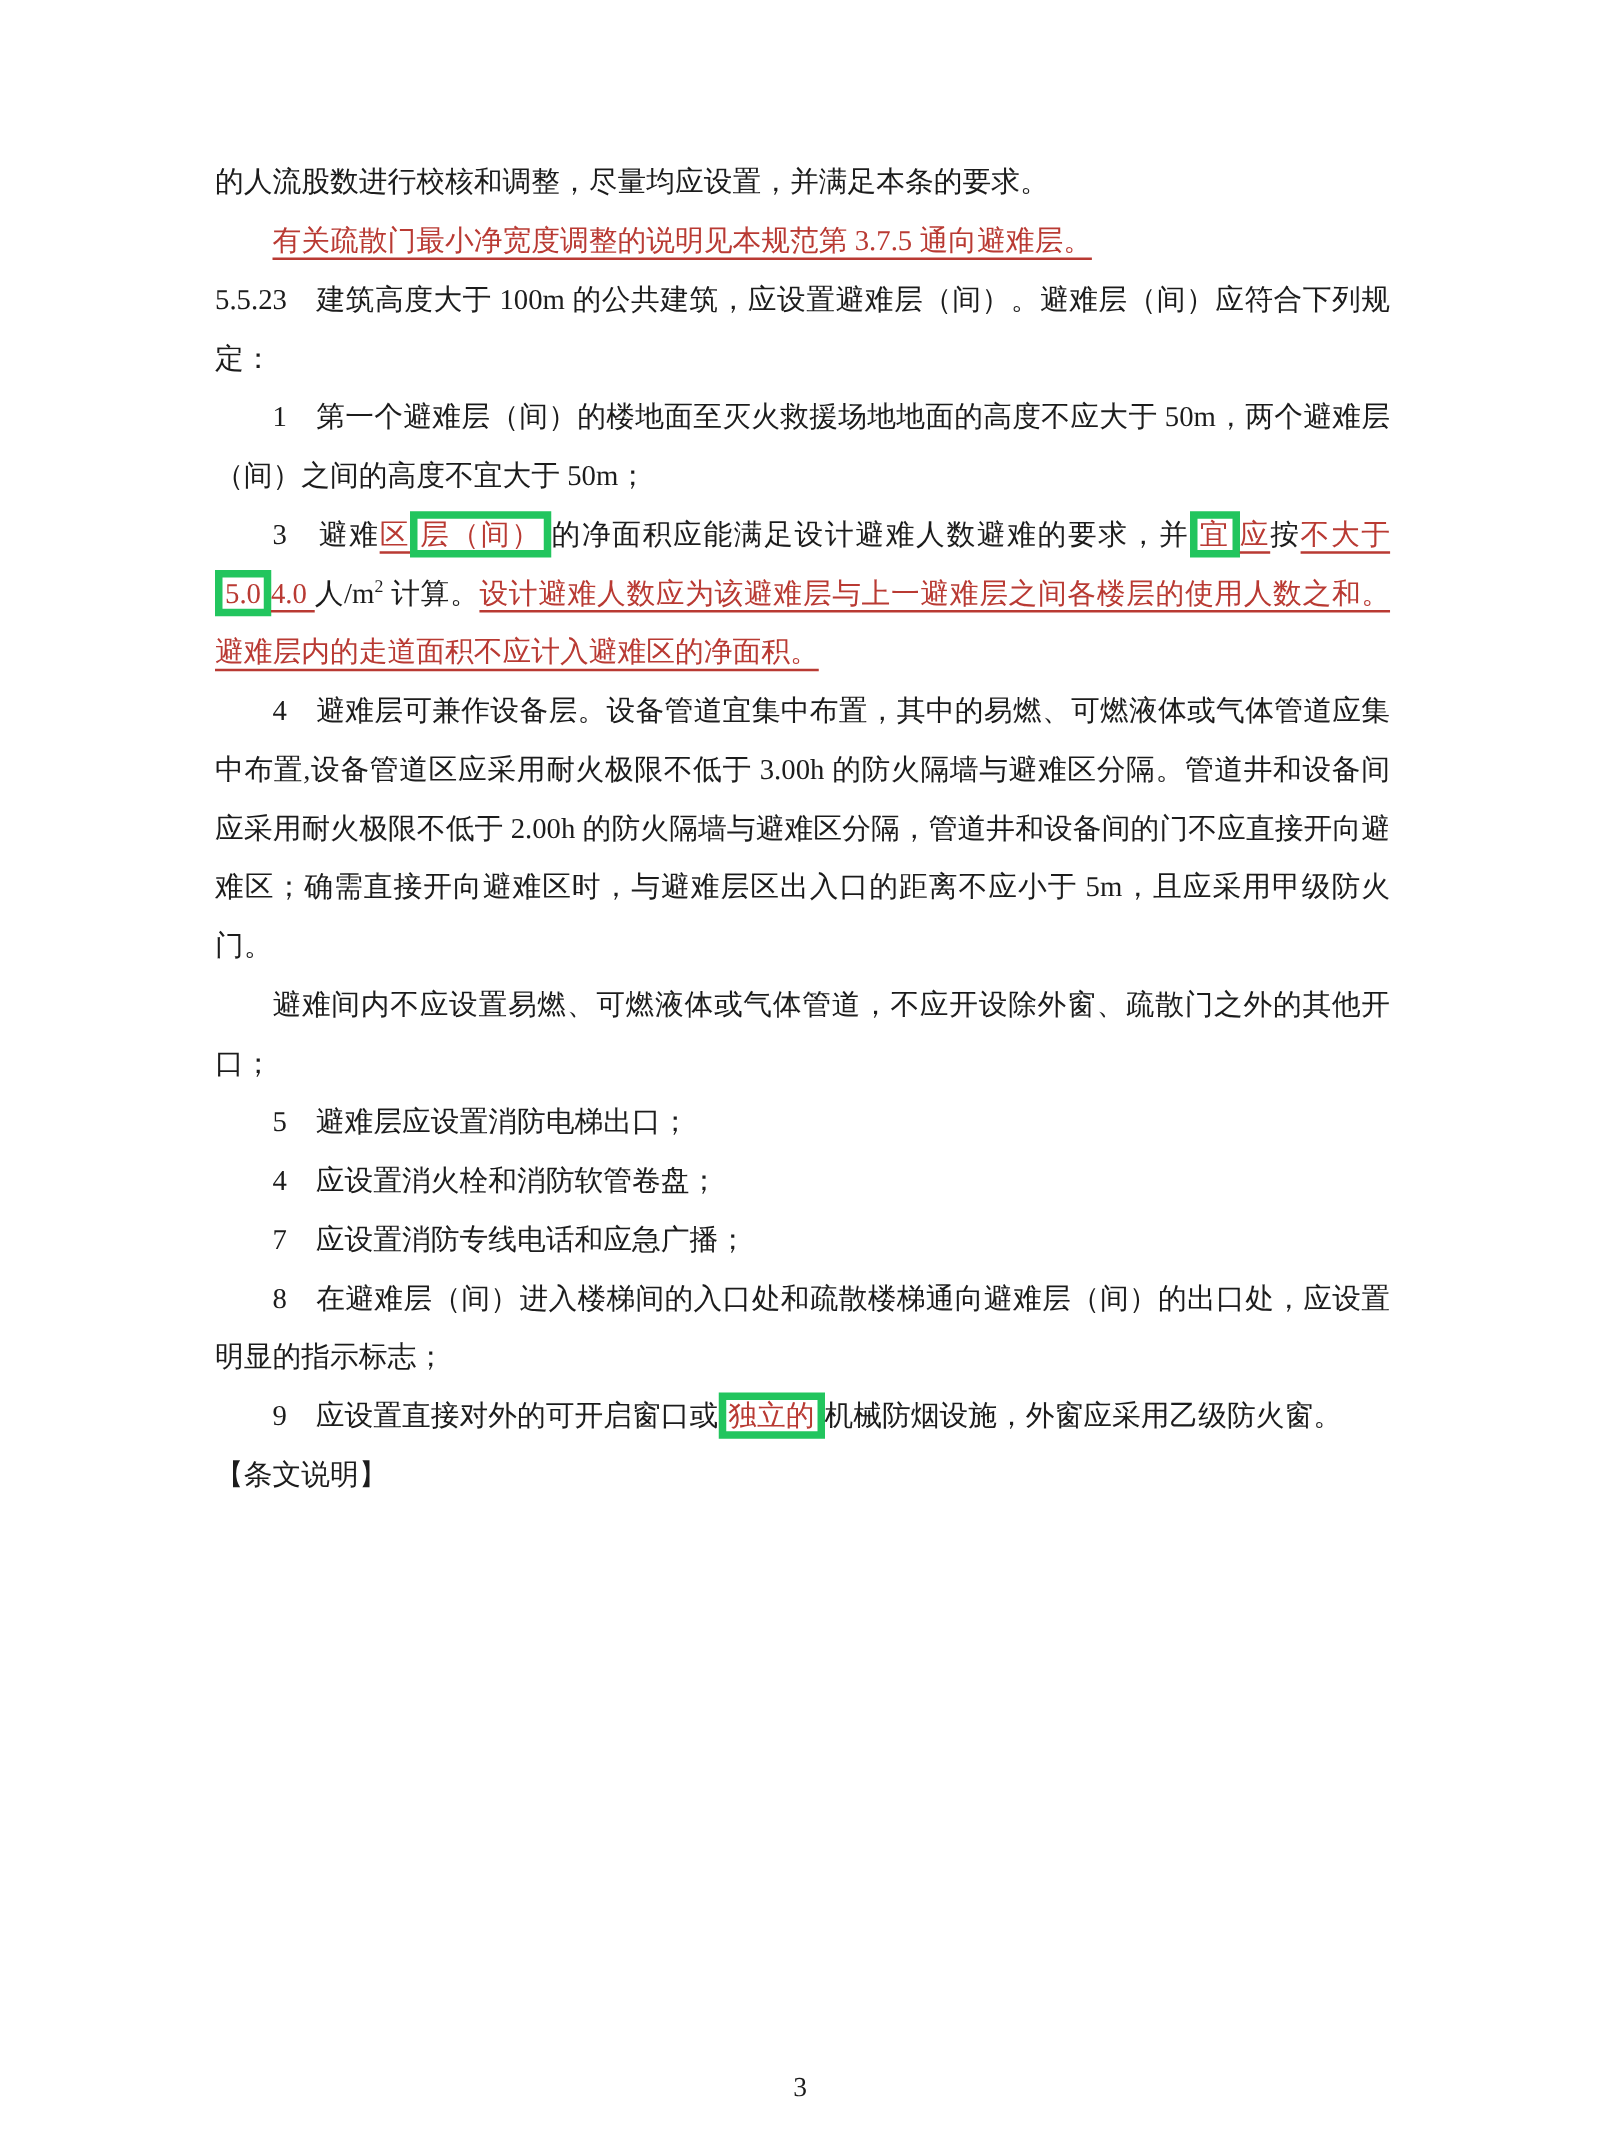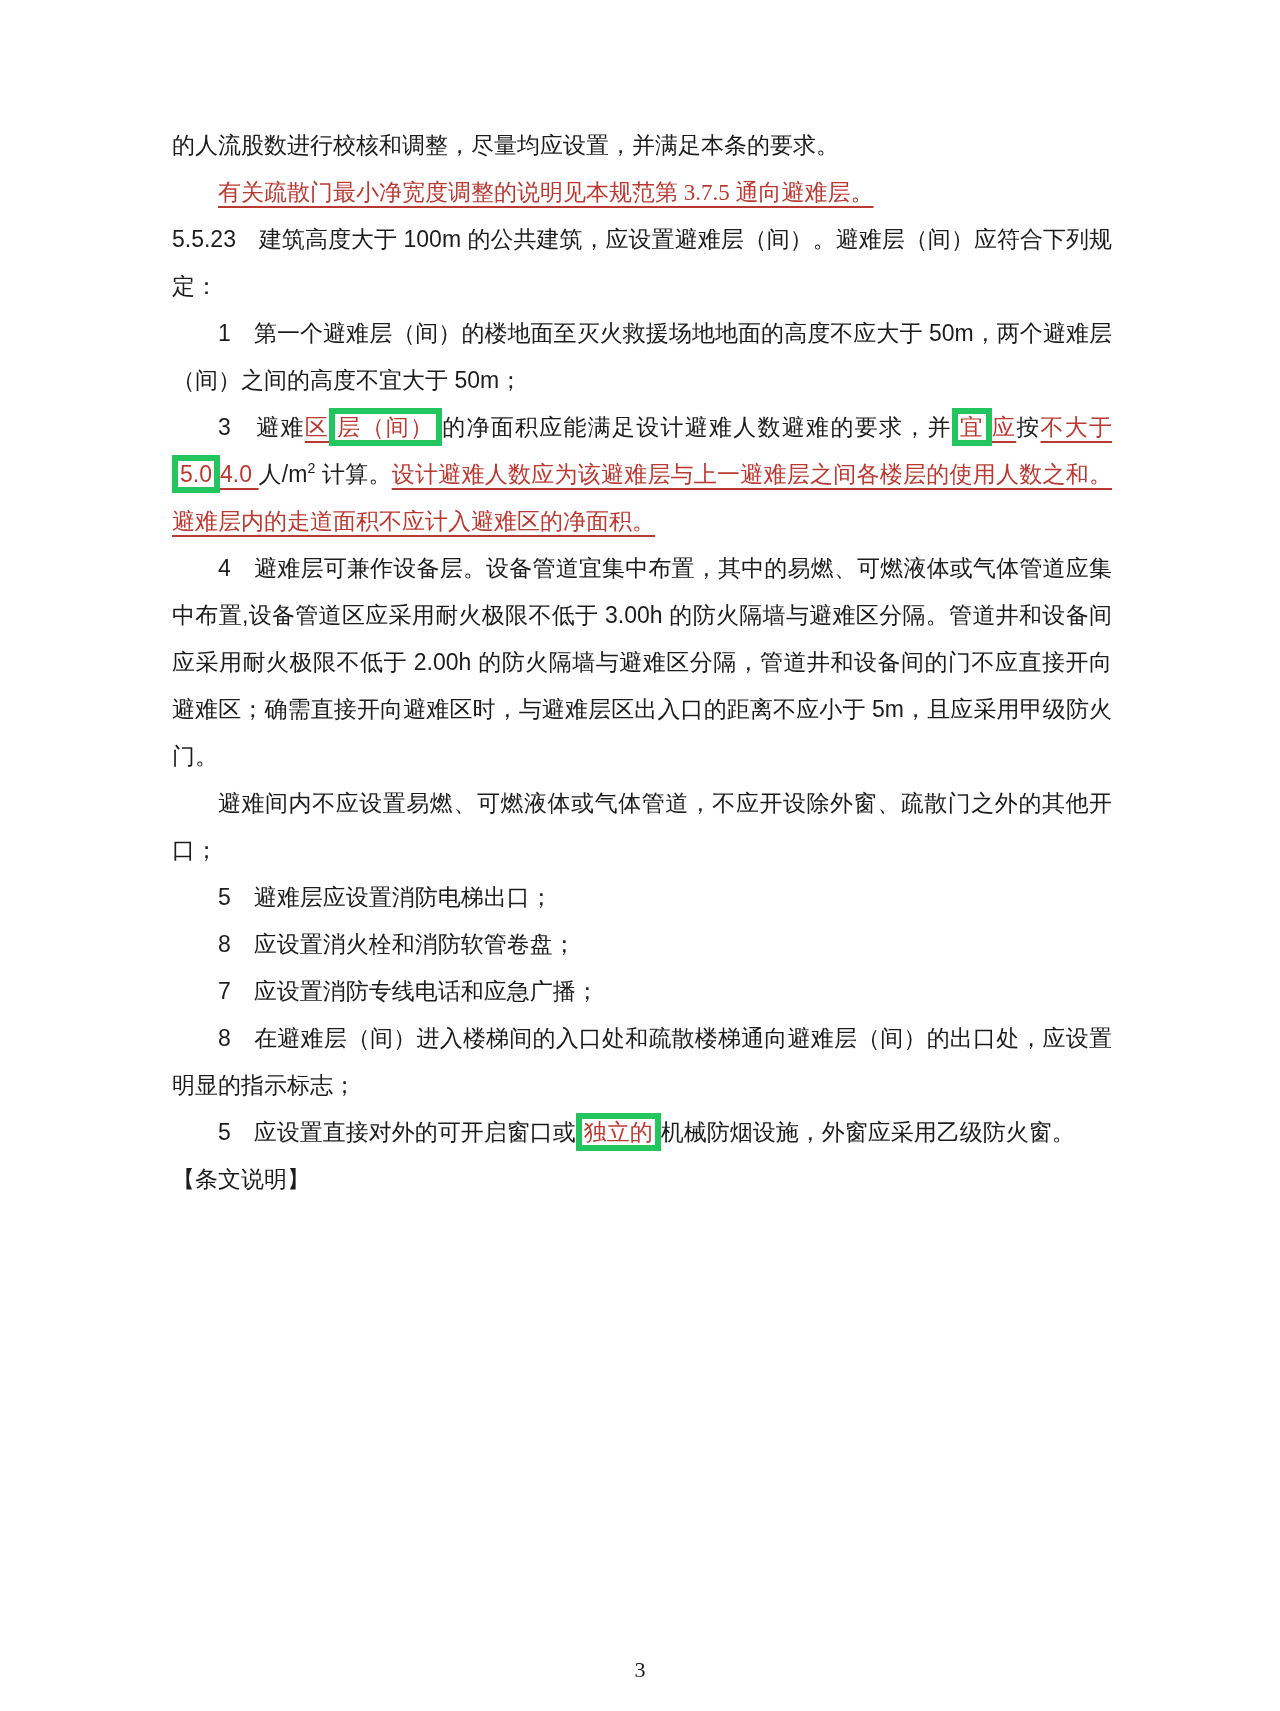--- a/index.html
+++ b/index.html
@@ -4,21 +4,21 @@
 <style>
   :root { --red: #b93a33; --ink: #1c1c1c; }
   html,body { margin:0; padding:0; }
   body {
     width:1280px; height:1711px; background:#ffffff; position:relative;
     font-family:"Liberation Serif","DejaVu Serif",serif;
   }
   .content { position:absolute; left:172px; top:122px; width:940px; }
   p { margin:0; font-size:23px; line-height:47px; text-align:justify; color:var(--ink); }
   .serif { font-family:"Liberation Serif","DejaVu Serif",serif; }
-  .sans  { font-family:Liberation Sans, sans-serif; }
+  .sans  { font-family:Liberation Serif, serif; }
   .ind { text-indent:2em; }
   .red-u {
     color:var(--red);
     text-decoration:underline;
     text-decoration-color:var(--red);
     text-decoration-thickness:2px;
     text-underline-offset:6px;
   }
   .red-box {
     color:var(--red);
@@ -49,27 +49,27 @@
 
 
     <p class="sans ind"><span>3　避难</span><span class="red-u">区</span><span class="red-box">层（间）</span><span>的净面积应能满足设计避难人数避难的要求，并</span><span class="red-box">宜</span><span class="red-u">应</span><span>按</span><span class="red-u">不大于 </span><span class="red-box">5.0</span><span class="red-u">4.0 </span><span>人/m</span><span class="sup">2</span><span> 计算。</span><span class="red-u">设计避难人数应为该避难层与上一避难层之间各楼层的使用人数之和。避难层内的走道面积不应计入避难区的净面积。</span></p>
 
     <p class="sans ind"><span>4　避难层可兼作设备层。设备管道宜集中布置，其中的易燃、可燃液体或气体管道应集中布置,设备管道区应采用耐火极限不低于 3.00h 的防火隔墙与避难区分隔。管道井和设备间应采用耐火极限不低于 2.00h 的防火隔墙与避难区分隔，管道井和设备间的门不应直接开向避难区；确需直接开向避难区时，与避难层区出入口的距离不应小于 5m，且应采用甲级防火门。</span></p>
 
     <p class="sans ind"><span>避难间内不应设置易燃、可燃液体或气体管道，不应开设除外窗、疏散门之外的其他开口；</span></p>
 
     <p class="sans ind"><span>5　避难层应设置消防电梯出口；</span></p>
 
-    <p class="sans ind"><span>8　应设置消火栓和消防软管卷盘；</span></p>
+    <p class="sans ind"><span>4　应设置消火栓和消防软管卷盘；</span></p>
 
     <p class="sans ind"><span>7　应设置消防专线电话和应急广播；</span></p>
 
     <p class="sans ind"><span>8　在避难层（间）进入楼梯间的入口处和疏散楼梯通向避难层（间）的出口处，应设置明显的指示标志；</span></p>
 
-    <p class="sans ind"><span>5　应设置直接对外的可开启窗口或</span><span class="red-box">独立的</span><span>机械防烟设施，外窗应采用乙级防火窗。</span></p>
+    <p class="sans ind"><span>9　应设置直接对外的可开启窗口或</span><span class="red-box">独立的</span><span>机械防烟设施，外窗应采用乙级防火窗。</span></p>
 
 
     <p class="sans"><span>【条文说明】</span></p>
 
   </div>
 
   <div class="footer">3</div>
 </div>
 
 </body></html>

